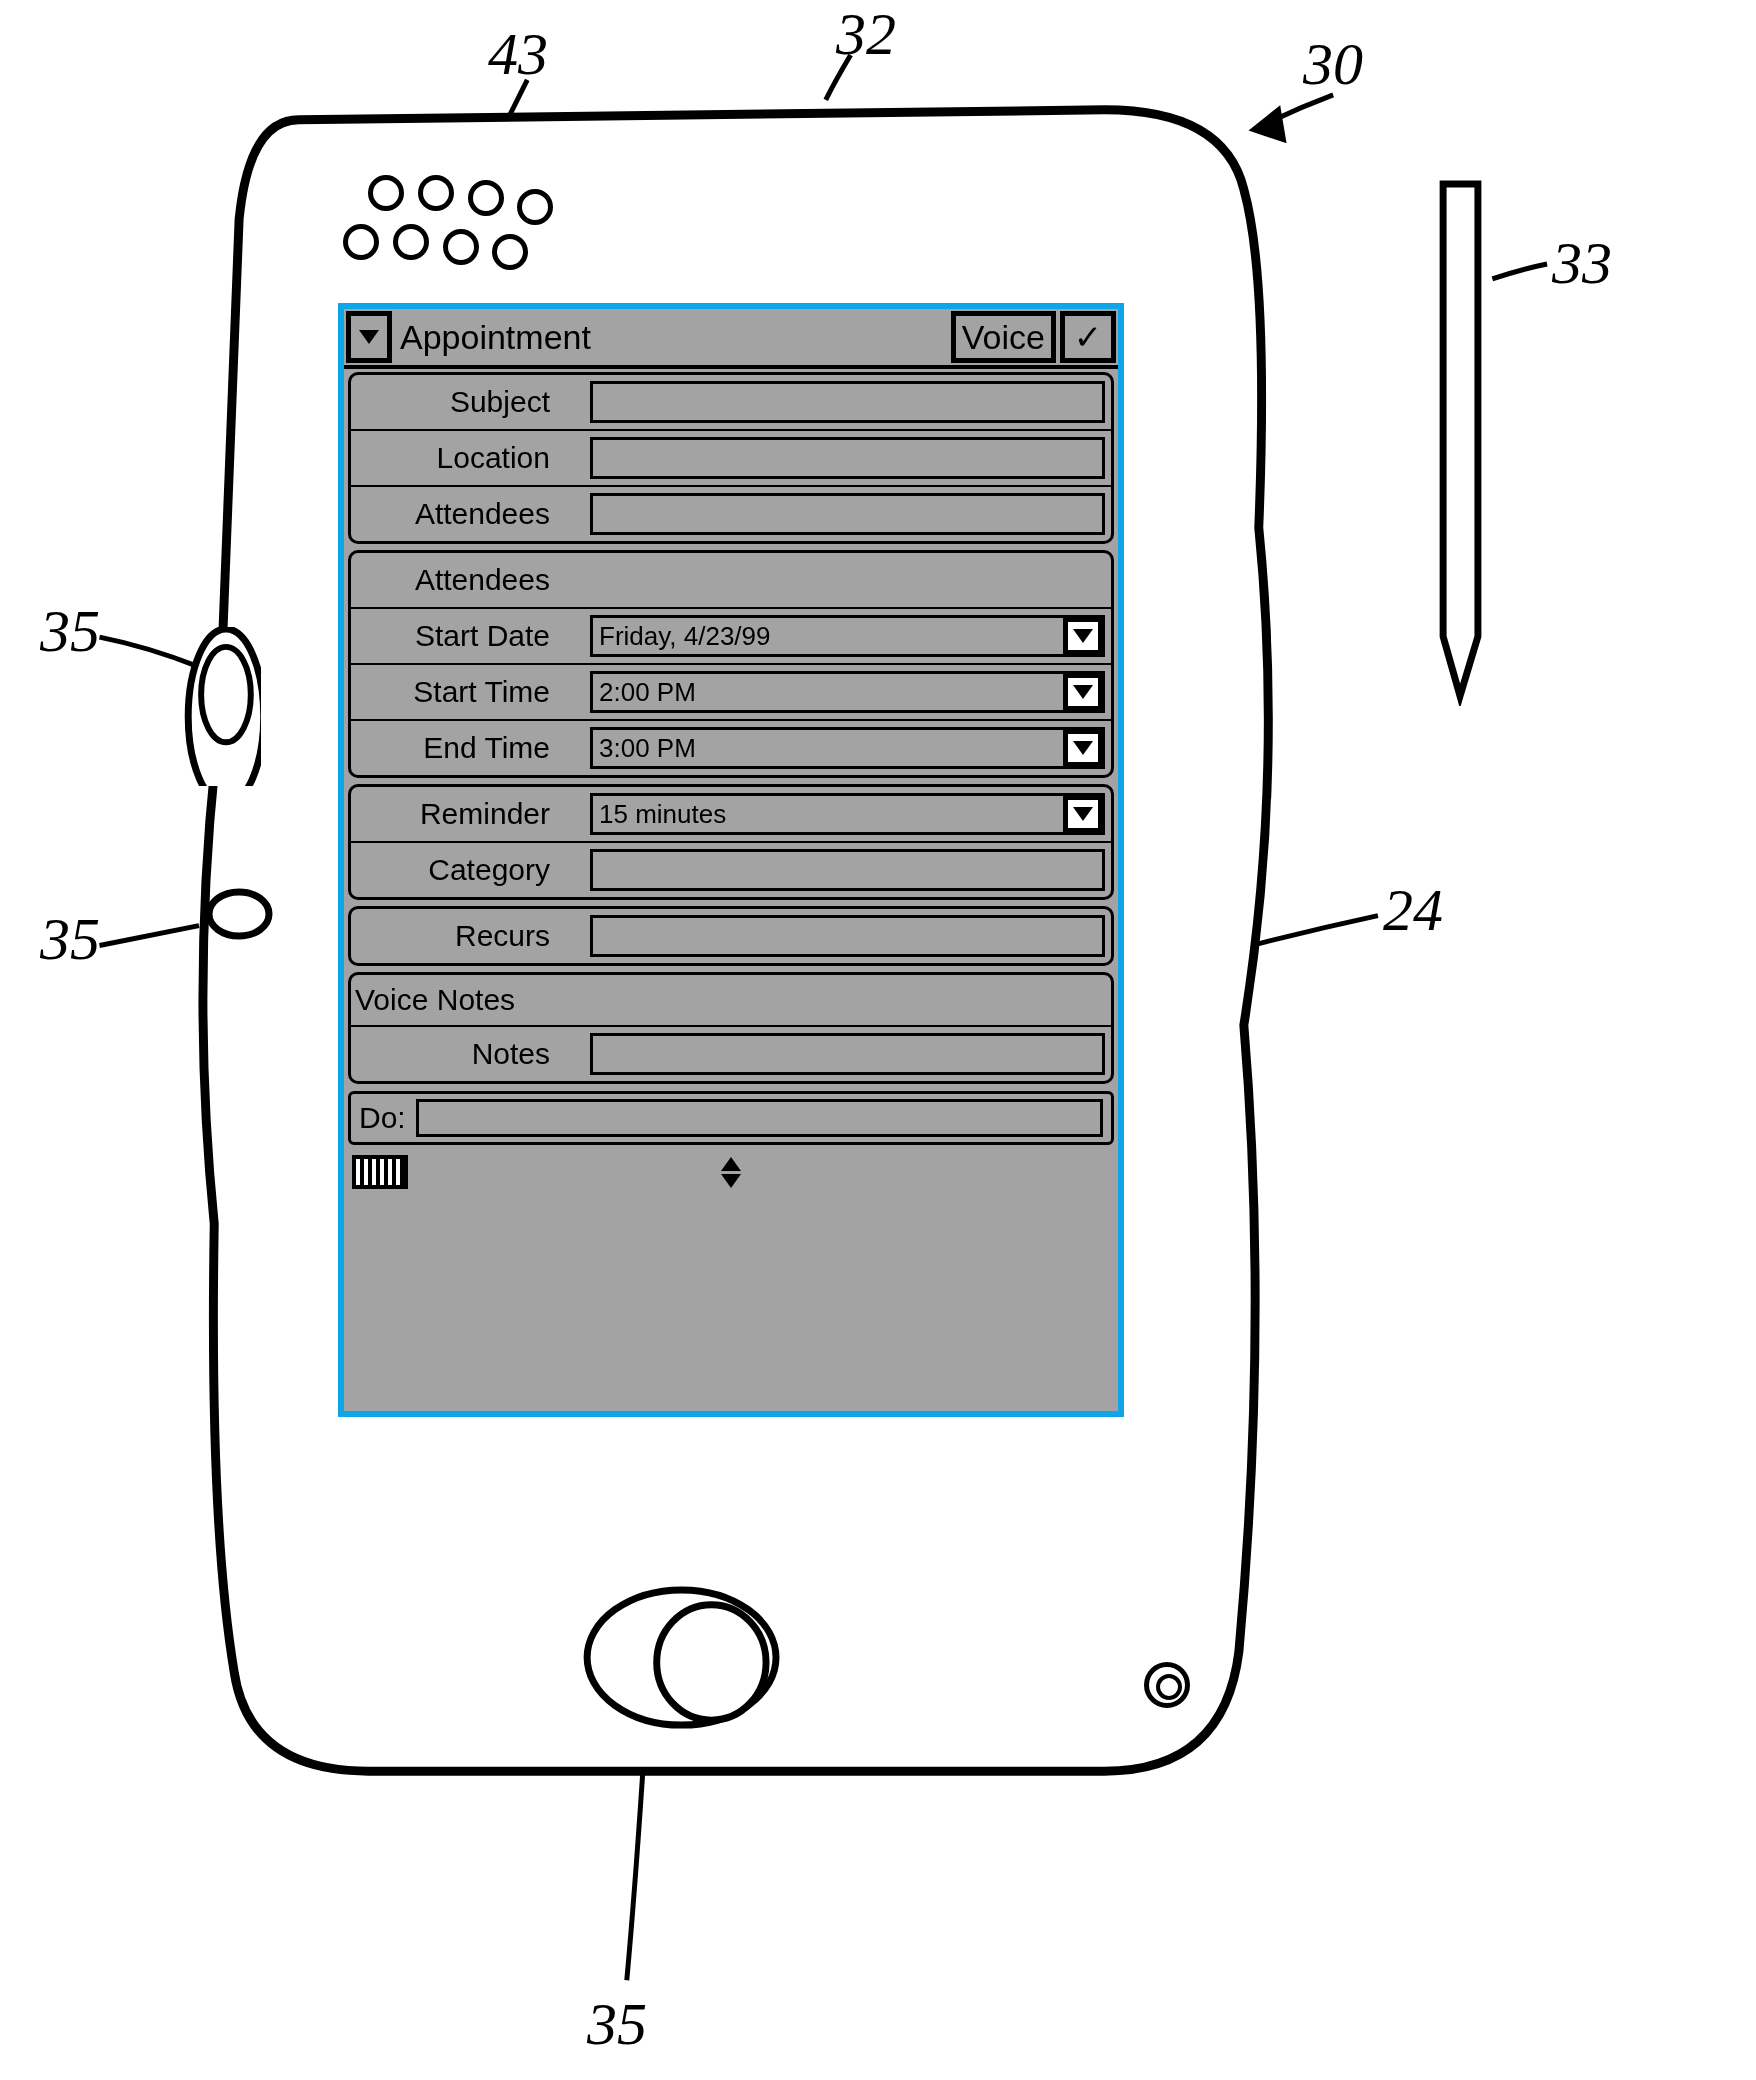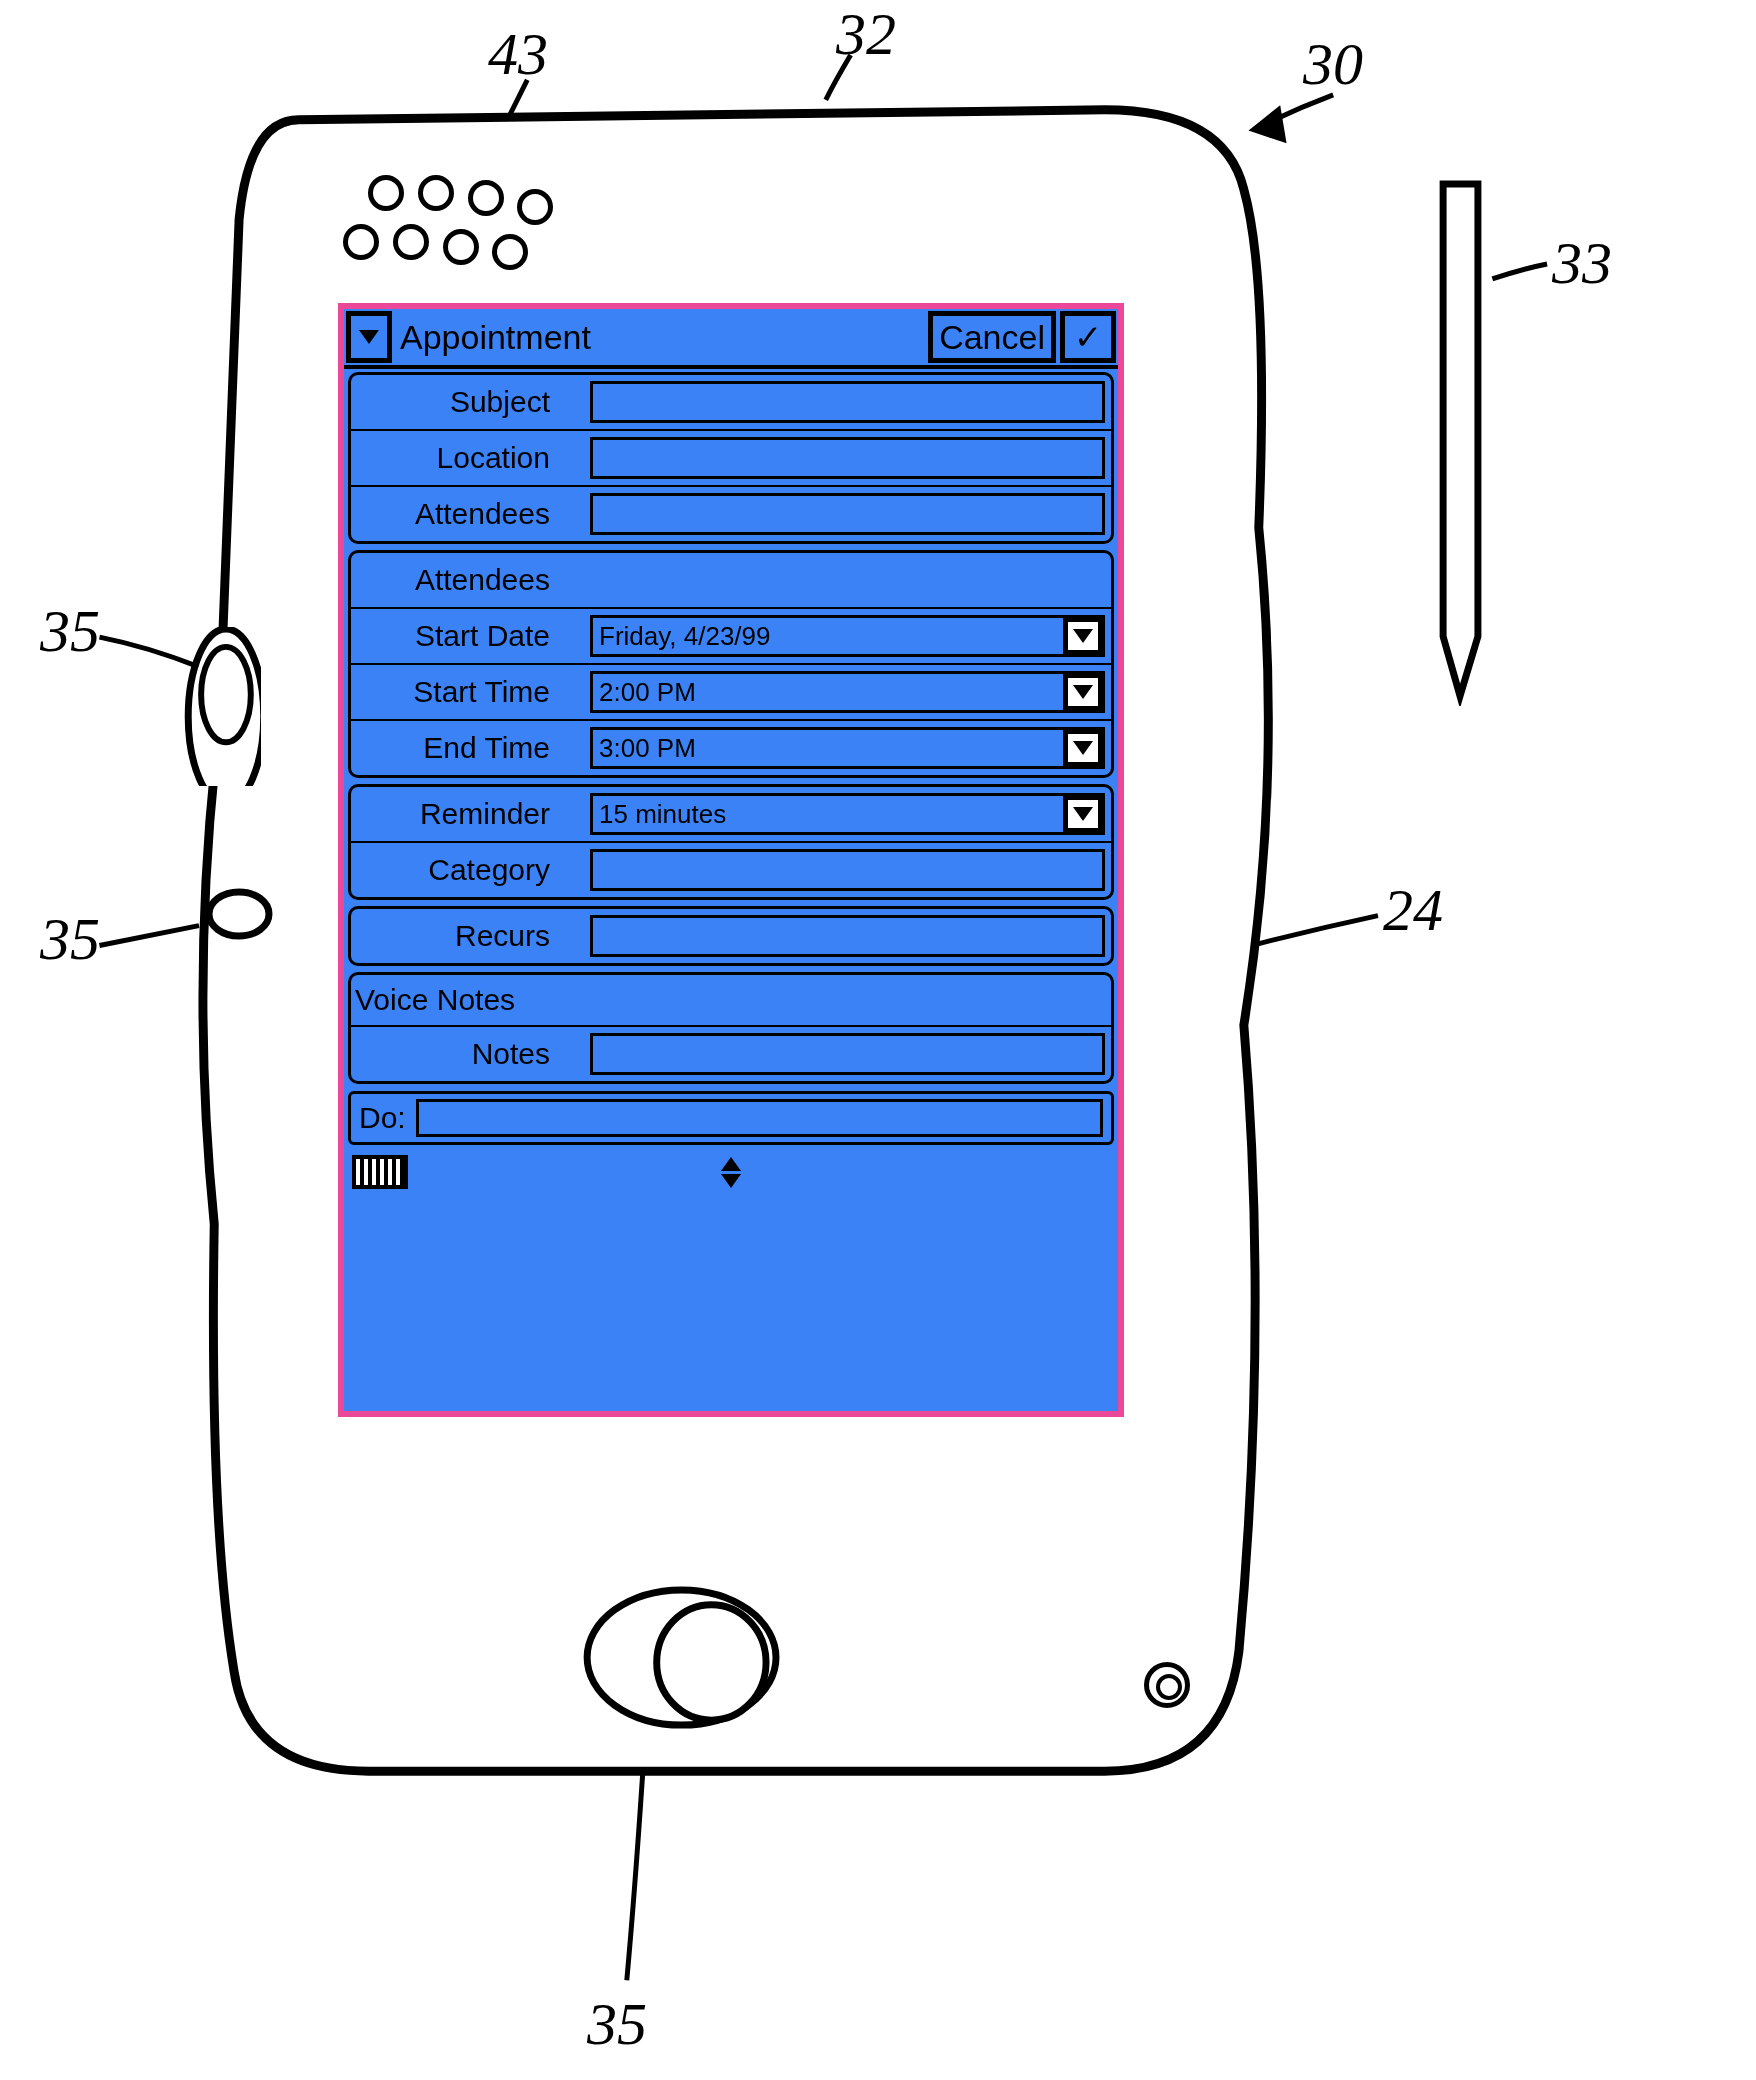--- a/index.html
+++ b/index.html
@@ -87,22 +87,22 @@
     top: 179px;
   }
 
   
   .screen {
     position: absolute;
     left: 338px;
     top: 303px;
     width: 786px;
     height: 1114px;
-    border: 6px solid #ec4899;
-    background: #3b82f6;
+    border: 6px solid #0ea5e9;
+    background: #a3a3a3;
     box-sizing: border-box;
     display: flex;
     flex-direction: column;
     font-size: 30px;
   }
 
   
   .titlebar {
     display: flex;
     align-items: stretch;
@@ -348,21 +348,21 @@
   <div class="led"></div>
 </div>
 
 <div class="screen">
 
   <div class="titlebar">
     <div class="tb-dropdown-btn">
       <div class="tri-down"></div>
     </div>
     <div class="tb-title">Appointment</div>
-    <div class="tb-cancel">Cancel</div>
+    <div class="tb-cancel">Voice</div>
     <div class="tb-ok">✓</div>
   </div>
 
   <div class="group">
     <div class="row">
       <div class="row-label">Subject</div>
       <div class="row-field"></div>
     </div>
     <div class="row">
       <div class="row-label">Location</div>

